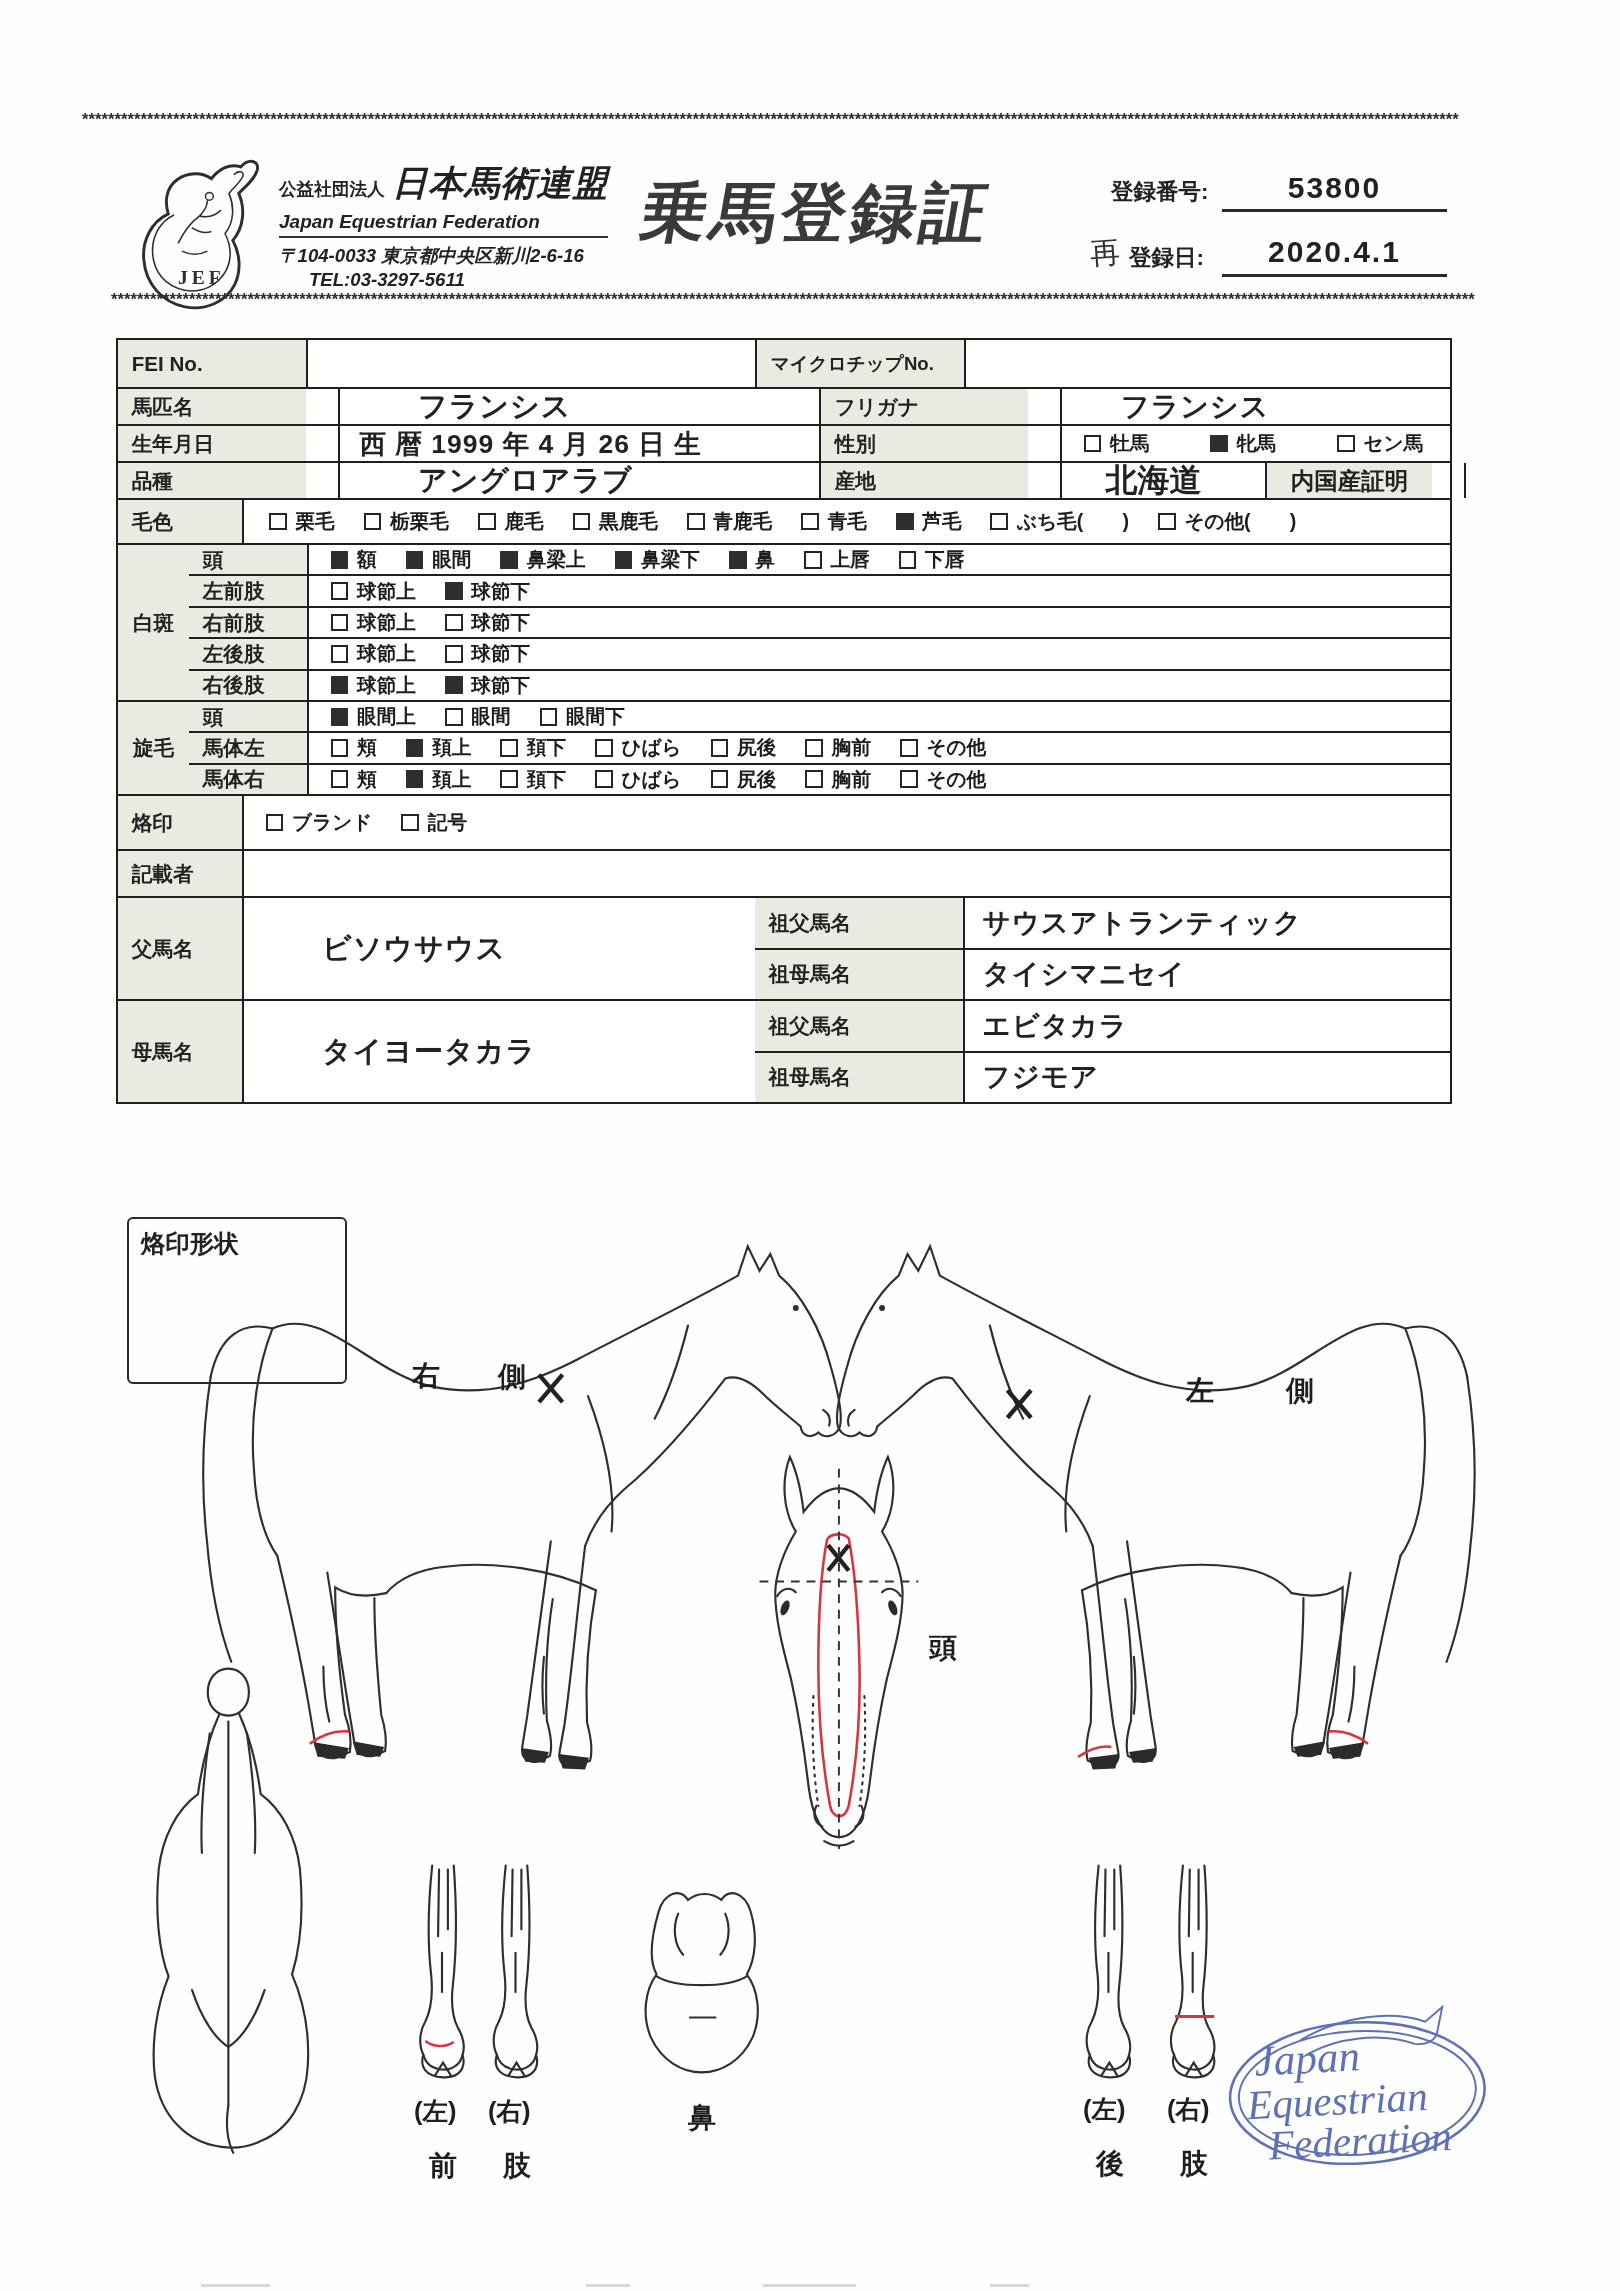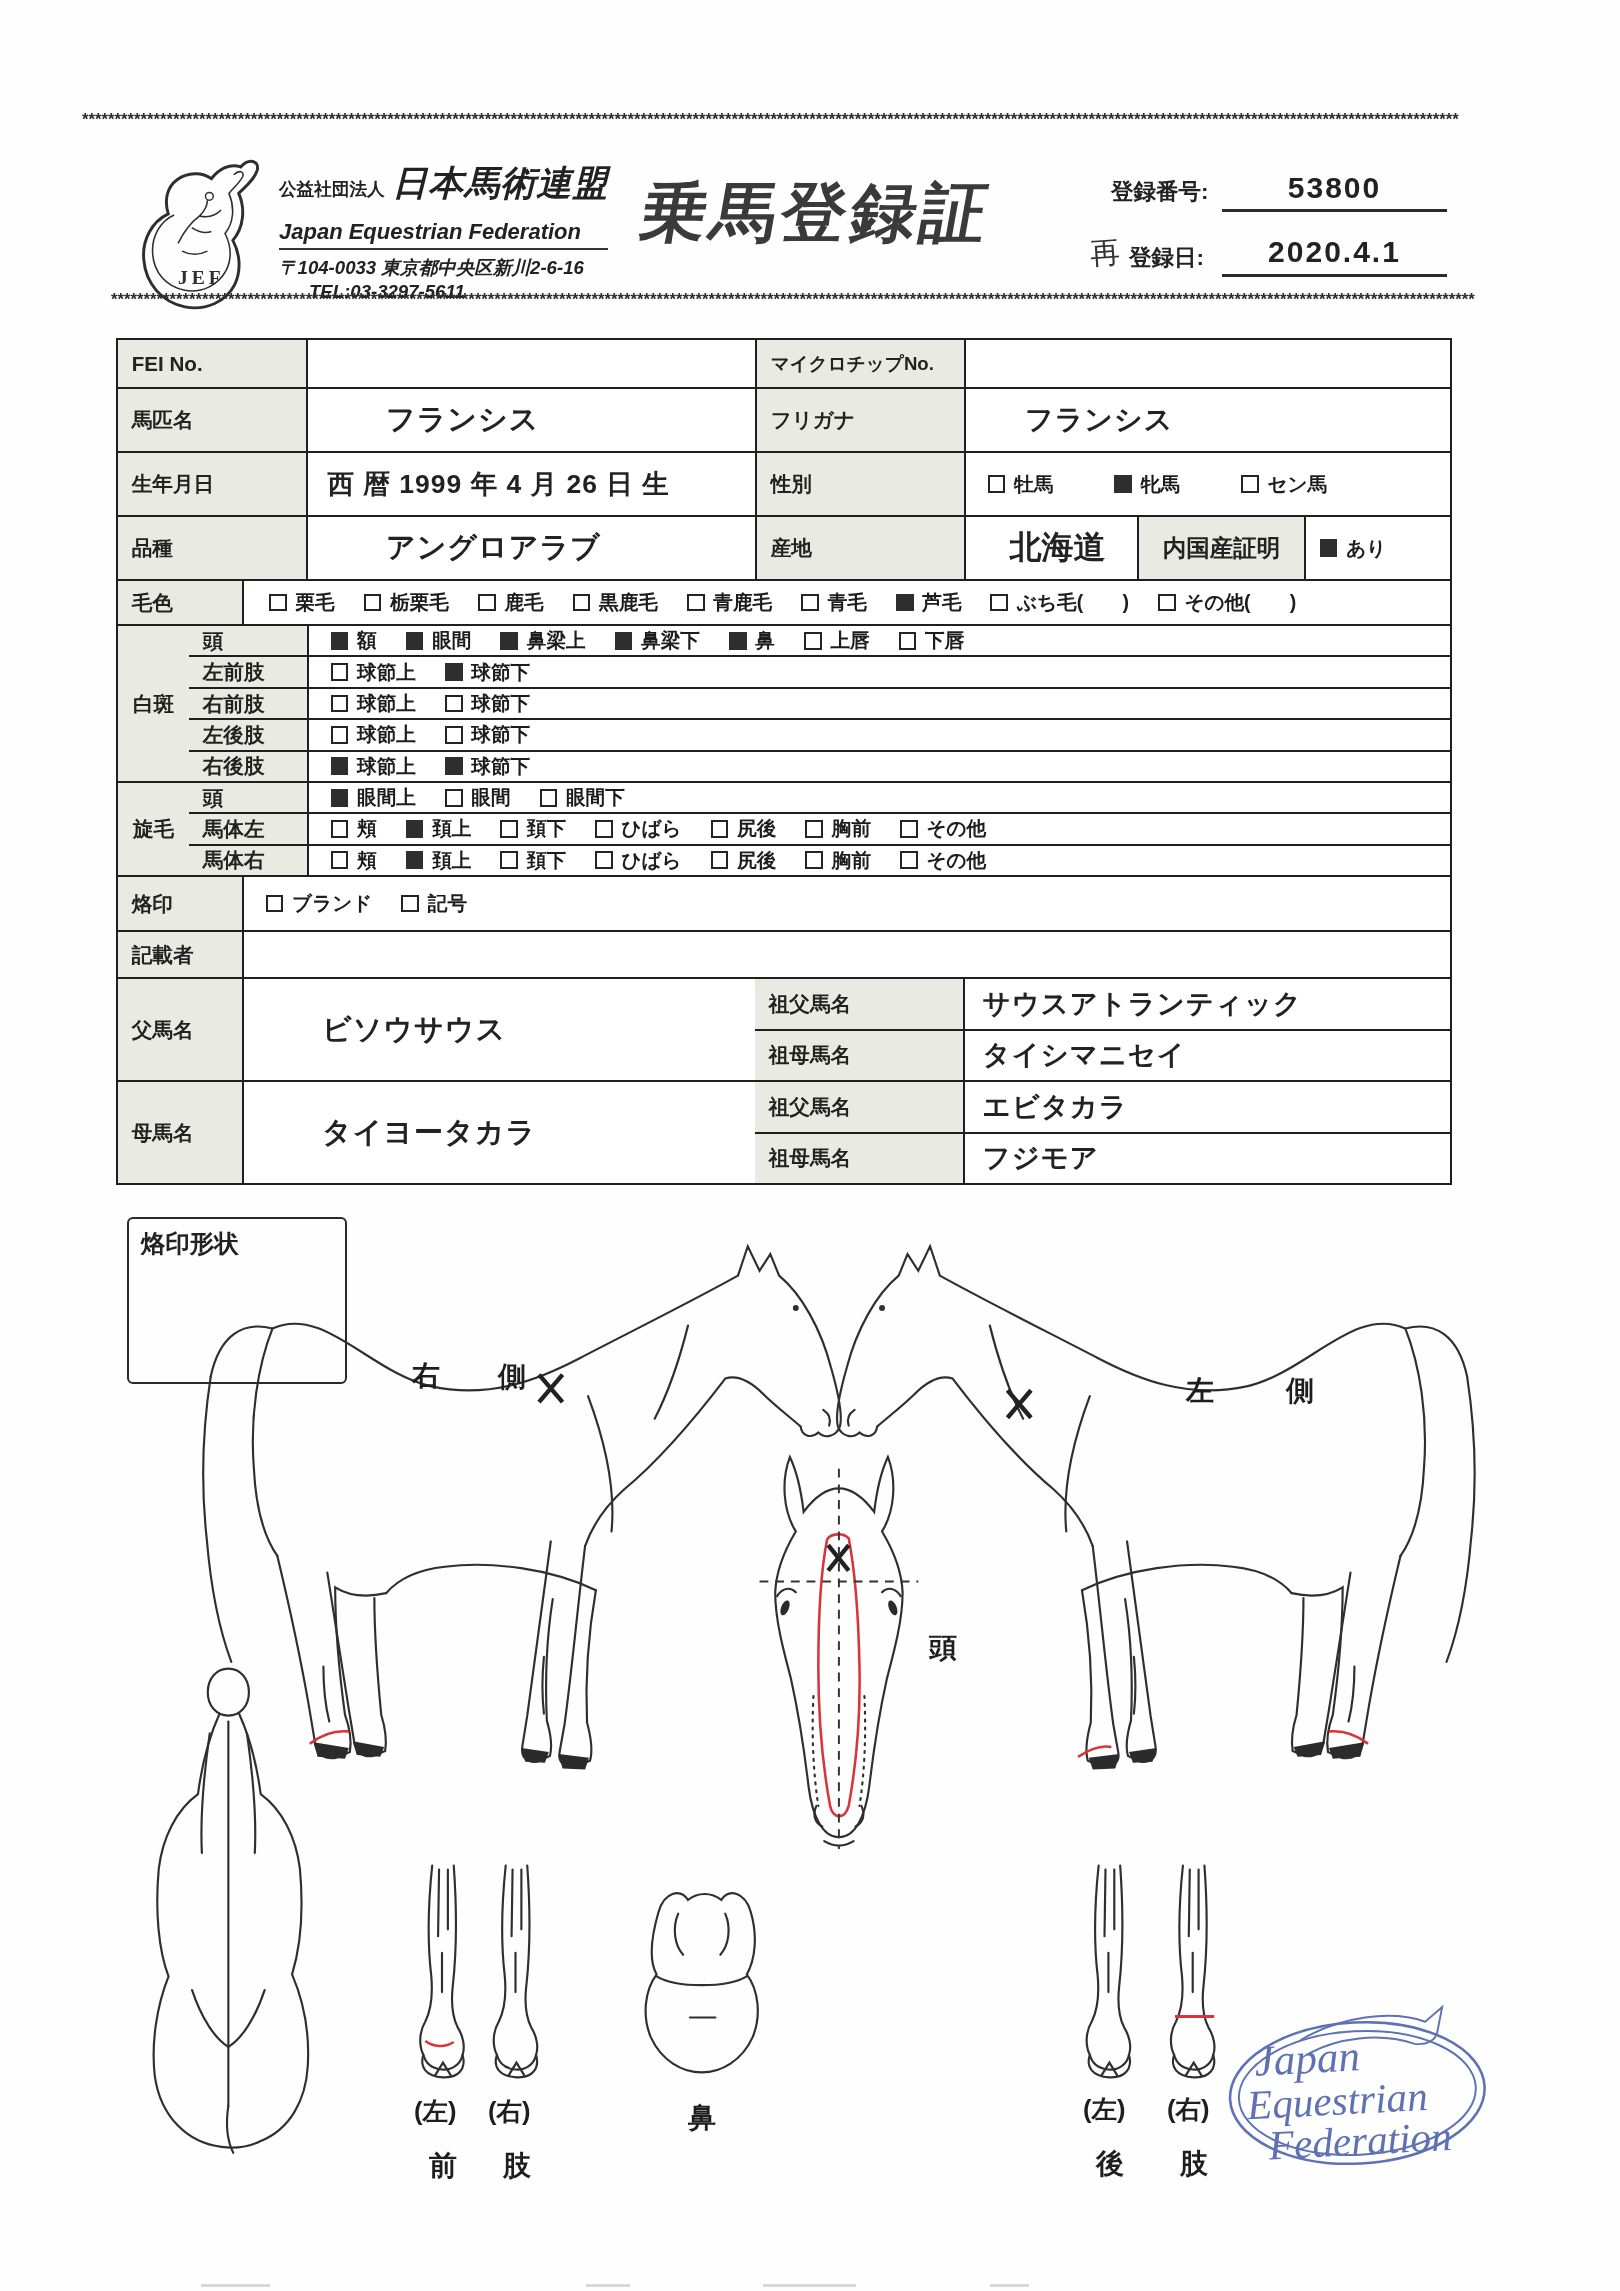--- a/index.html
+++ b/index.html
@@ -4,21 +4,21 @@
 <style>
   html,body{margin:0;padding:0;background:#9a9a9a;}
   .page{position:relative;width:1620px;height:2292px;background:#fefefe;margin:0 auto;
         font-family:"Liberation Sans",sans-serif;color:#222;overflow:hidden;}
   .abs{position:absolute;}
   .ast{font-size:16.7px;font-weight:700;letter-spacing:0px;white-space:nowrap;overflow:hidden;color:#2b2b2b;}
   
   .orgline1{display:flex;align-items:flex-end;gap:7.8px;}
   .orgtype{font-size:17.6px;font-weight:600;padding-bottom:5.9px;}
   .orgname{font-size:35px;font-weight:700;font-style:italic;letter-spacing:1px;}
-  .orgen{font-size:22px;font-style:italic;font-weight:600;border-bottom:2.9px solid #333;padding:2px 5.9px 2.9px 0;margin-top:10px;}
+  .orgen{font-size:19px;font-style:italic;font-weight:600;border-bottom:2.9px solid #333;padding:2px 5.9px 2.9px 0;margin-top:2px;}
   .addr{font-size:18.6px;font-style:italic;font-weight:600;margin-top:4.9px;}
   .tel{font-size:18.6px;font-style:italic;font-weight:600;margin-left:30px;}
   .doctitle{font-size:65px;font-weight:700;color:#3a3a3a;transform:skewX(-10deg);letter-spacing:4.9px;white-space:nowrap;}
   .reglabel{font-size:22.5px;font-weight:600;text-align:center;}
   .regval{font-size:30px;font-weight:700;letter-spacing:2px;text-align:center;width:225px;}
   .regline{height:2.9px;background:#2a2a2a;width:225px;}
   .remark{font-size:30px;font-weight:500;transform:rotate(-4deg);color:#333;}
   
   .tbl{position:absolute;left:116px;top:338px;width:1332px;border:2.9px solid #1f1f1f;background:#fff;}
   .trow{display:flex;box-sizing:border-box;}
@@ -29,21 +29,21 @@
   .val{font-size:29px;font-weight:700;padding-left:78px;letter-spacing:1px;}
   .vald{font-size:28px;font-weight:700;padding-left:59px;letter-spacing:1px;}
   .cA{width:188px;flex:none;}
   .cA2{width:124px;flex:none;}
   .cB{width:449px;flex:none;}
   .cB2{width:513px;flex:none;}
   .cC{width:209px;flex:none;}
   .cD{flex:1;}
   .cG{width:71px;flex:none;justify-content:center;padding-left:0;}
   .cS{width:118px;flex:none;}
-  .r48{height:47px;} .r52{height:64px;} .r46{height:45px;} .r56{height:55px;}
+  .r48{height:47px;} .r52{height:37px;gap:32px;} .r46{height:45px;} .r56{height:55px;}
   .rHK{height:157px;} .rSM{height:94px;} .rPD{height:103px;}
   .subcol{flex:1;display:flex;flex-direction:column;}
   .srow{display:flex;flex:1;}
   .srow + .srow{border-top:2px solid #1f1f1f;}
   .srow .cell + .cell{border-left:2px solid #1f1f1f;}
   .opts{flex:1;display:flex;align-items:center;padding-left:21.6px;flex-wrap:nowrap;}
   .opt{display:inline-flex;align-items:center;margin-right:29px;white-space:nowrap;}
   .opts-wide .opt{margin-right:61px;}
   .cb{width:13.7px;height:13.7px;border:2px solid #242424;margin-right:8.8px;flex:none;background:#fff;}
   .cb.on{background:#2e2e2e;border-color:#2e2e2e;}

